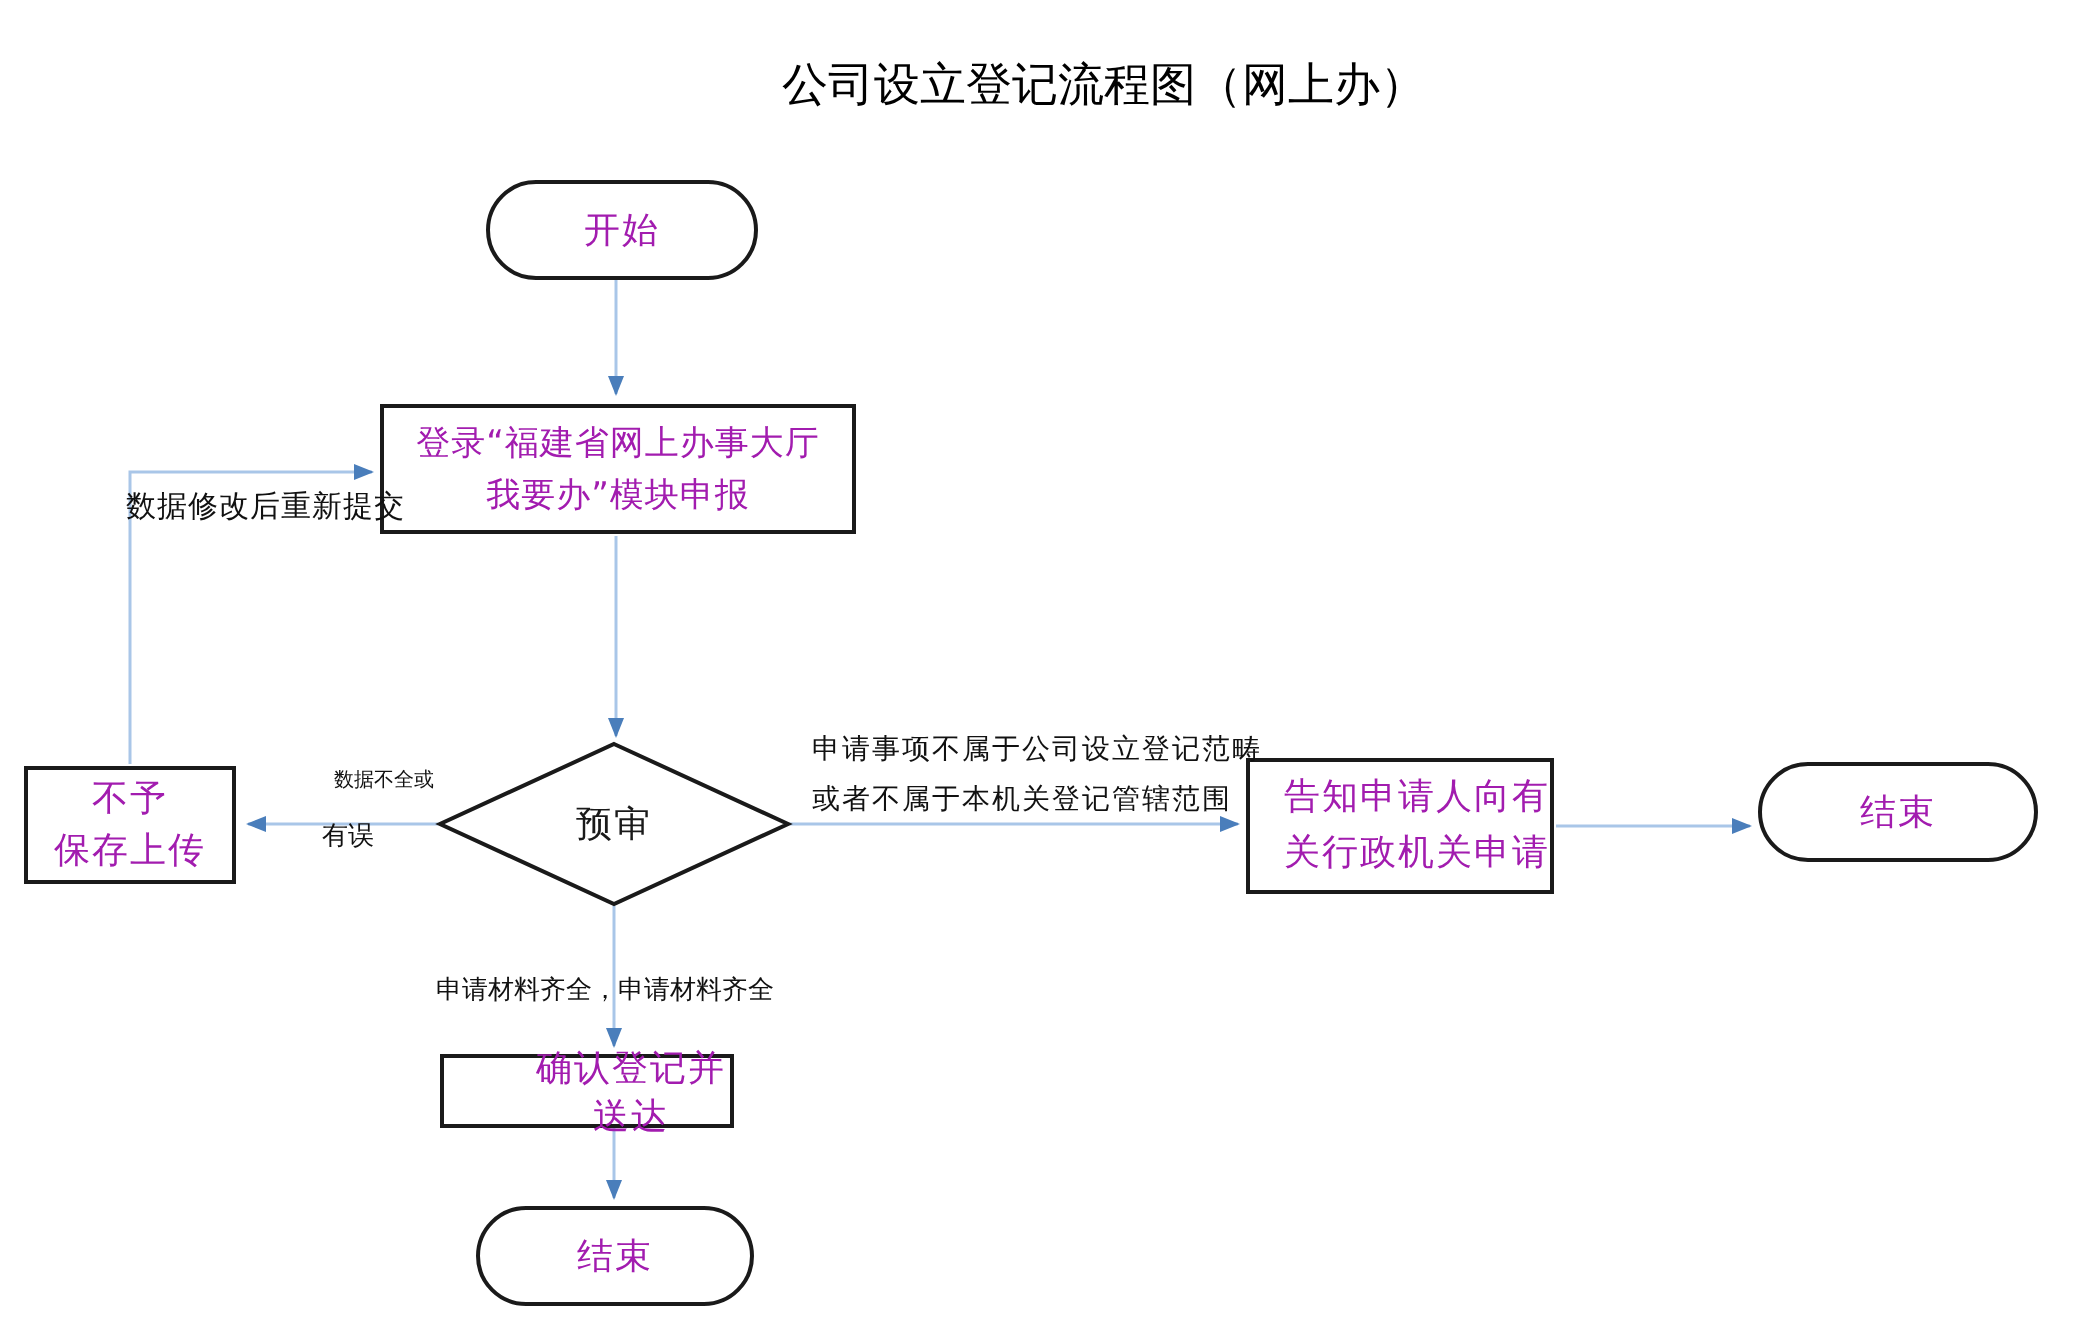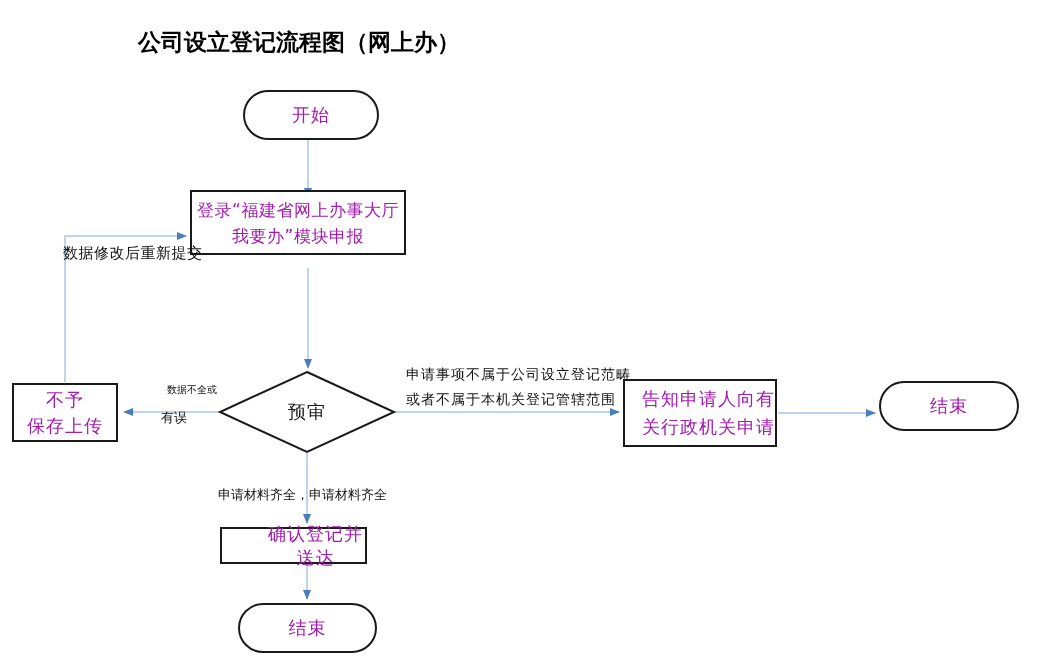--- a/index.html
+++ b/index.html
@@ -11,22 +11,22 @@
   }
   *{margin:0;padding:0;box-sizing:border-box;}
   html,body{background:#ffffff;}
   body{
     width:1041px;height:672px;
     font-family:"DejaVu Sans", sans-serif;
     color:var(--text);
   }
   .canvas{position:relative;width:1041px;height:672px;background:#ffffff;overflow:hidden;}
   .title{
-    position:absolute;left:138px;top:27px;width:800px;
-    text-align:left;font-size:23px;font-weight:bold;color:#000;
+    position:absolute;left:152px;top:27px;width:800px;
+    text-align:center;font-size:23px;font-weight:normal;color:#000;
   }
   svg.wires{position:absolute;left:0;top:0;z-index:1;}
   .connector{stroke:var(--connector);stroke-width:1.5;fill:none;}
   .diamond{fill:var(--shape-fill);stroke:var(--shape-border);stroke-width:2;}
   #arrowhead-path{fill:var(--arrowhead);}
   .node{
     position:absolute;z-index:2;
     display:flex;flex-direction:column;align-items:center;justify-content:center;
     text-align:center;background:var(--shape-fill);
     border:2px solid var(--shape-border);
@@ -44,21 +44,21 @@
   .edge-label{
     position:absolute;z-index:3;white-space:nowrap;color:#111;
   }
   .lbl-resubmit{left:63px;top:206px;font-size:15px;letter-spacing:0.5px;margin-top:38px;}
   .lbl-incomplete1{left:139px;top:383px;font-size:10px;margin-left:28px;}
   .lbl-incomplete2{left:161px;top:409px;font-size:13px;}
   .lbl-scope1{left:406px;top:366px;font-size:14px;letter-spacing:1px;}
   .lbl-scope2{left:406px;top:391px;font-size:14px;letter-spacing:1px;}
   .lbl-complete{left:218px;top:486px;font-size:13px;}
   .n-start{left:243px;top:90px;width:136px;height:50px;}
-  .n-login{left:190px;top:190px;width:216px;height:65px;}
+  .n-login{left:190px;top:202px;width:238px;height:65px;}
   .n-review{left:257px;top:400px;width:100px;height:24px;}
   .n-reject{left:12px;top:383px;width:106px;height:59px;}
   .n-inform{left:623px;top:379px;width:154px;height:68px;}
   .n-confirm{left:220px;top:527px;width:147px;height:37px;padding-left:44px;}
   .n-end-right{left:879px;top:381px;width:140px;height:50px;}
   .n-end-bottom{left:238px;top:603px;width:139px;height:50px;}
 </style>
 </head>
 <body>
 

